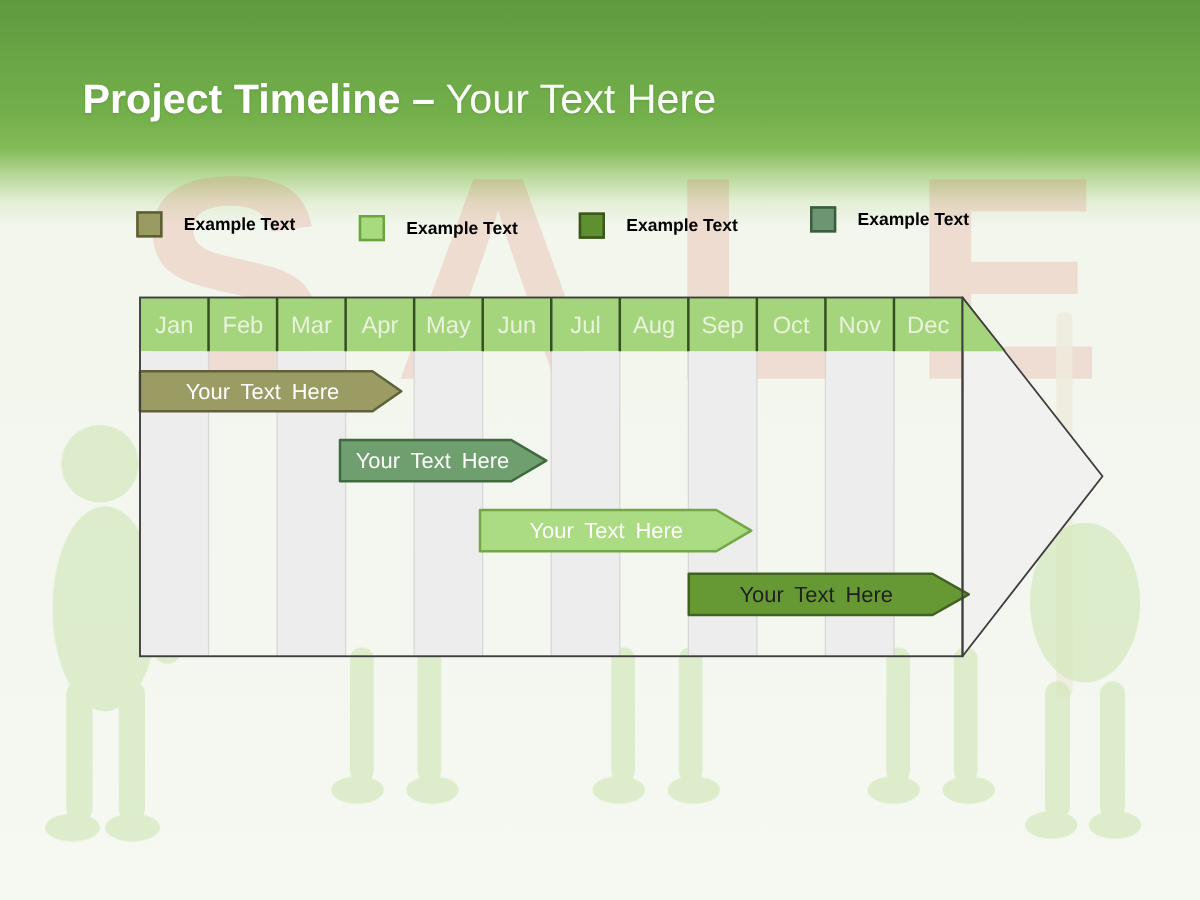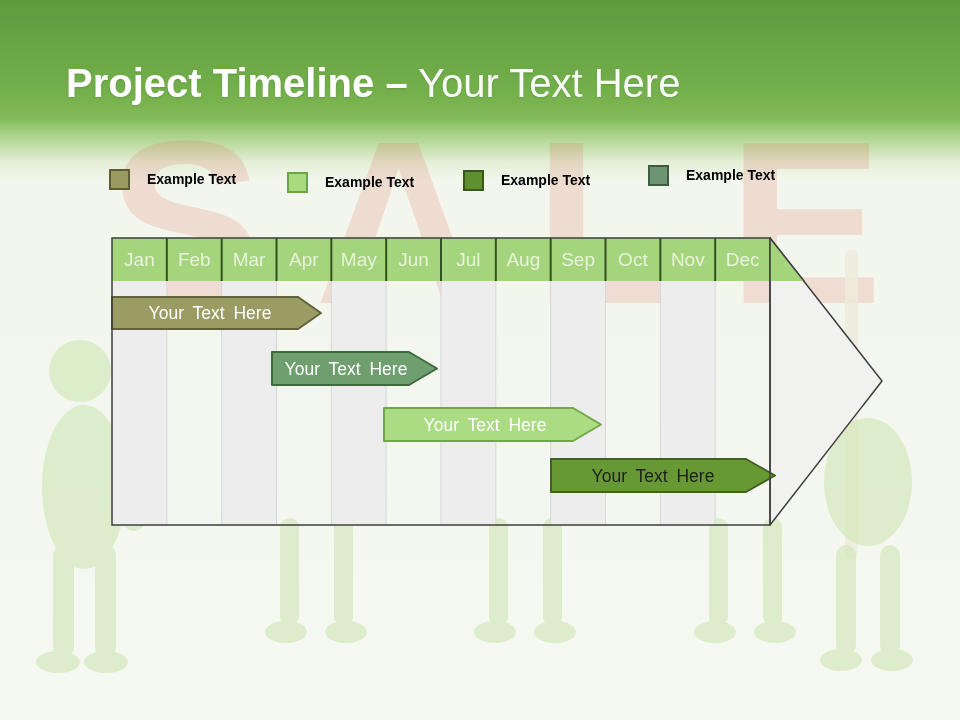--- a/index.html
+++ b/index.html
@@ -15,21 +15,21 @@
       #5f9a3f 0%, #68a545 6%, #74b04b 13%, #84bb59 16.5%,
       #b7d898 19.5%, #e4efd7 22.5%, #f2f6ec 25%, #f4f7f0 70%, #f6f8f2 100%);
   }
   .watermark{position:absolute;left:0;top:0;z-index:1;pointer-events:none;}
   .sale-text{
     font-family:"Liberation Sans",sans-serif;
     font-weight:bold;
   }
   .title{
     position:absolute;left:66px;top:61px;z-index:3;
-    color:#ffffff;font-size:40px;line-height:1.1;white-space:nowrap;
+    color:#ffffff;font-size:33px;line-height:1.1;white-space:nowrap;
     text-shadow:0 1px 2px rgba(60,100,40,.25);
   }
   .title .b{font-weight:bold;}
   .title .l{font-weight:normal;opacity:.96;}
   .legend-item{position:absolute;z-index:3;display:flex;align-items:flex-start;}
   .swatch{width:21px;height:21px;border:2px solid #000;box-sizing:border-box;flex:0 0 auto;}
   .legend-label{
     font-size:14px;font-weight:bold;color:#000000;line-height:21px;margin-left:17px;
     white-space:nowrap;
   }

